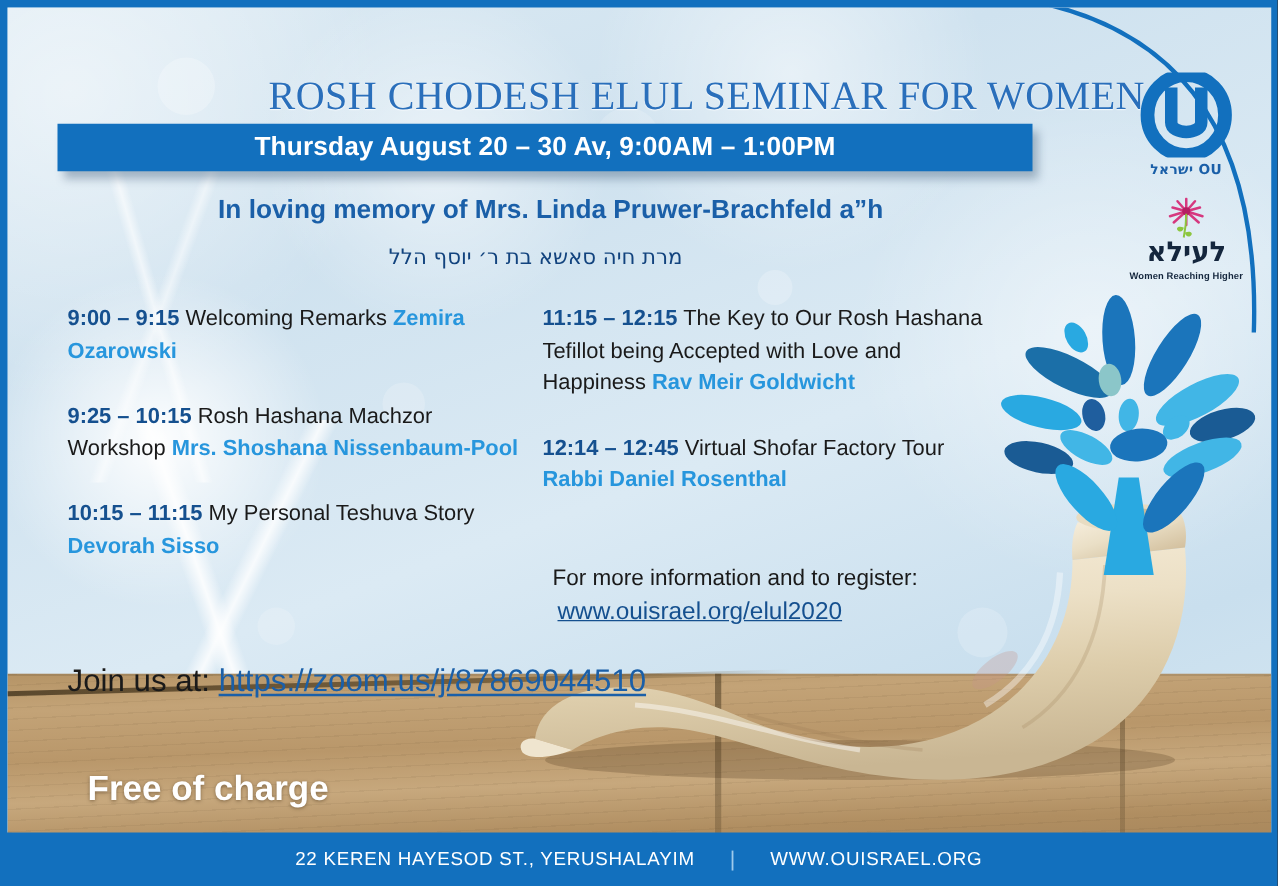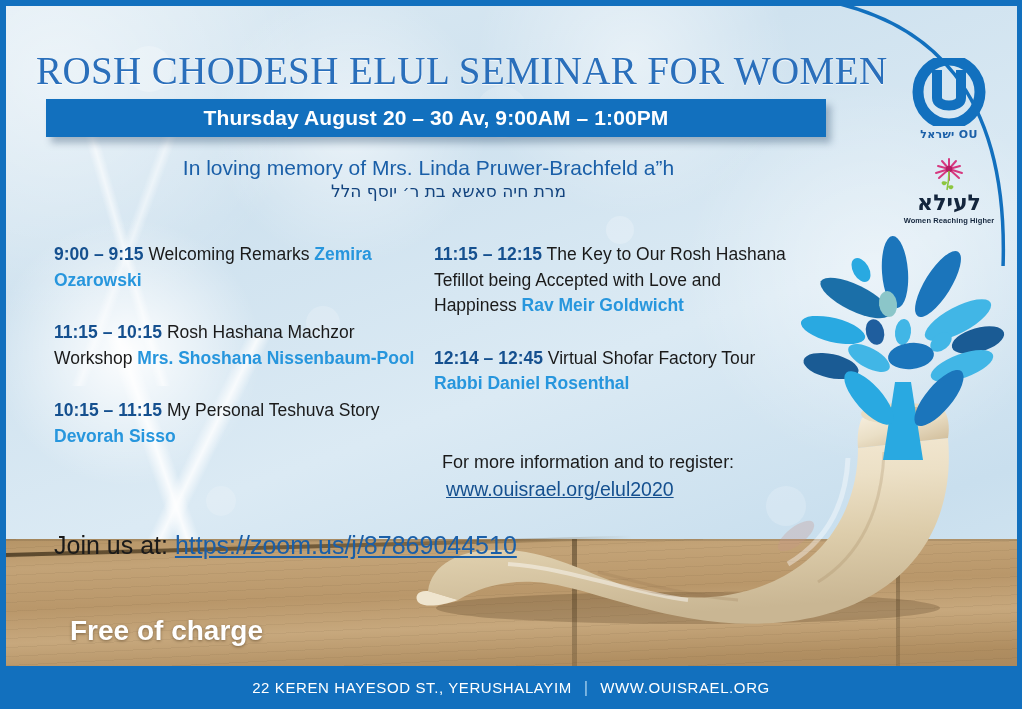--- a/index.html
+++ b/index.html
@@ -71,46 +71,46 @@
   .wood-grain {
     position:absolute; inset:0; opacity:.22;
     background:repeating-linear-gradient(177deg, rgba(90,70,42,.35) 0 1px, rgba(90,70,42,0) 1px 9px);
   }
 
   
   .shofar { position:absolute; left:382px; bottom:36px; width:600px; height:250px; pointer-events:none; }
 
   
   .title {
-    position:absolute; left:30px; top:42px; width:880px;
+    position:absolute; left:30px; top:52px; width:880px;
     font-family:"Liberation Serif", serif;
-    font-size:39px; letter-spacing:.4px;
+    font-size:32px; letter-spacing:.4px;
     color:#2a6fbb;
     text-shadow:0 1px 1px rgba(255,255,255,.85);
     white-space:nowrap;
+    text-align:right;
   }
   .banner {
     position:absolute; left:40px; top:93px; width:780px; height:38px;
     background:#1270be;
     box-shadow:5px 6px 7px rgba(60,90,120,.40);
     display:flex; align-items:center; justify-content:center;
   }
   .banner-text {
     color:#ffffff; font-size:21px; font-weight:bold; letter-spacing:.1px;
   }
 
   .memorial-en {
-    position:absolute; left:0; top:150px; width:845px; text-align:center;
-    color:#1a5fa8; font-size:21px; font-weight:400;
+    position:absolute; left:12px; top:150px; width:845px; text-align:center;
+    color:#1a5fa8; font-size:21px; font-weight:700;
   }
   .memorial-he {
-    position:absolute; left:0; top:175px; width:845px; text-align:center;
+    position:absolute; left:0; top:190px; width:845px; text-align:center;
     color:#12437e; font-size:17px; direction:rtl;
     font-family:"DejaVu Sans", sans-serif;
-    margin-left:20px;
   }
 
   
   .col { position:absolute; }
   .col-left  { left:48px;  top:236px; width:372px; }
   .col-right { left:428px; top:236px; width:372px; }
 
   .item { margin-bottom:27px; font-size:17.5px; line-height:1.46; color:#1a1a1a; }
   .item .time { color:#15508f; font-weight:bold; }
   .item .speaker { color:#2796dd; font-weight:bold; }
@@ -143,21 +143,21 @@
                font-family:"DejaVu Sans", sans-serif; }
   .ayla-tag  { font-size:7.5px; color:#14263d; font-weight:bold; letter-spacing:.1px; margin-top:2px; }
 
   
   .tree { position:absolute; right:6px; top:226px; width:216px; height:245px; pointer-events:none; }
 
   
   .footer {
     position:absolute; left:0; bottom:0; width:100%; height:43px;
     background:#1270be; display:flex; align-items:center; justify-content:center;
-    gap:12px;
+    gap:28px;
   }
   .footer-text { color:#fff; font-size:15px; letter-spacing:.6px; }
   .footer-sep  { color:#9ecbec; font-size:17px; }
 </style>
 </head>
 <body>
 
 <div class="flyer">
 
   <div class="stage">
@@ -223,21 +223,21 @@
     </div>
 
     <div class="memorial-en">In loving memory of Mrs. Linda Pruwer-Brachfeld a”h</div>
     <div class="memorial-he">מרת חיה סאשא בת ר׳ יוסף הלל</div>
 
     <div class="col col-left">
       <div class="item">
         <span class="time">9:00 – 9:15</span><span class="topic"> Welcoming Remarks </span><span class="speaker">Zemira Ozarowski</span>
       </div>
       <div class="item">
-        <span class="time">11:15 – 10:15</span><span class="topic"> Rosh Hashana Machzor Workshop </span><span class="speaker">Mrs. Shoshana Nissenbaum-Pool</span>
+        <span class="time">9:25 – 10:15</span><span class="topic"> Rosh Hashana Machzor Workshop </span><span class="speaker">Mrs. Shoshana Nissenbaum-Pool</span>
       </div>
       <div class="item">
         <span class="time">10:15 – 11:15</span><span class="topic"> My Personal Teshuva Story </span><span class="speaker">Devorah Sisso</span>
       </div>
     </div>
 
     <div class="col col-right">
       <div class="item">
         <span class="time">11:15 – 12:15</span><span class="topic">  The Key to Our Rosh Hashana Tefillot being Accepted with Love and Happiness </span><span class="speaker">Rav Meir Goldwicht</span>
       </div>

